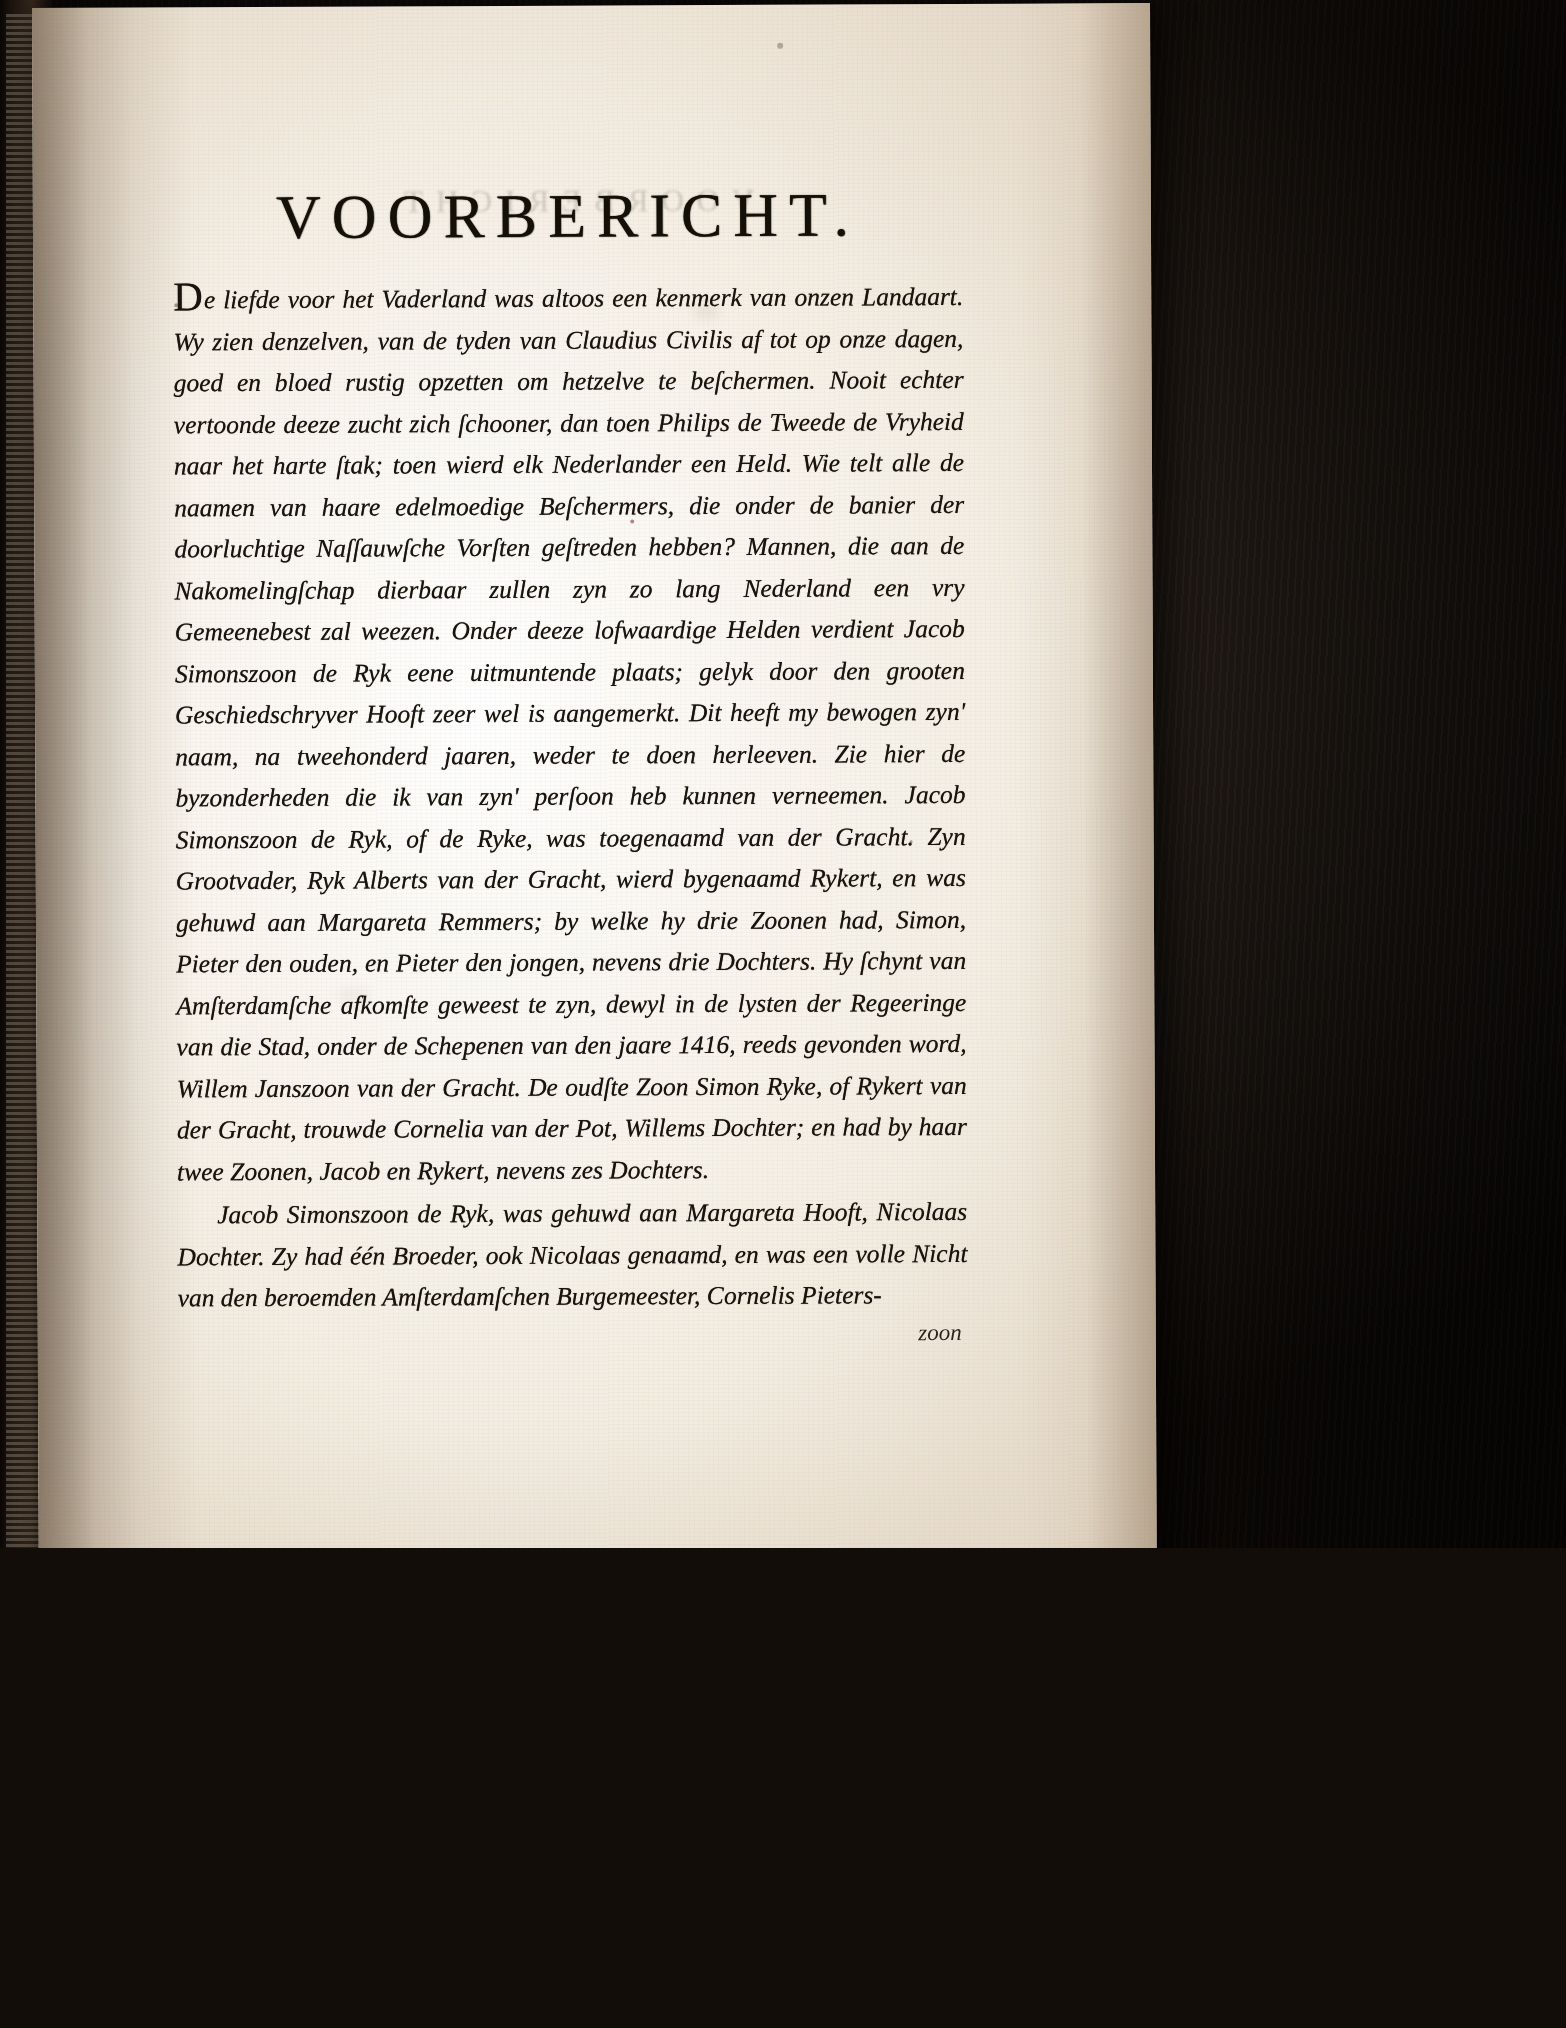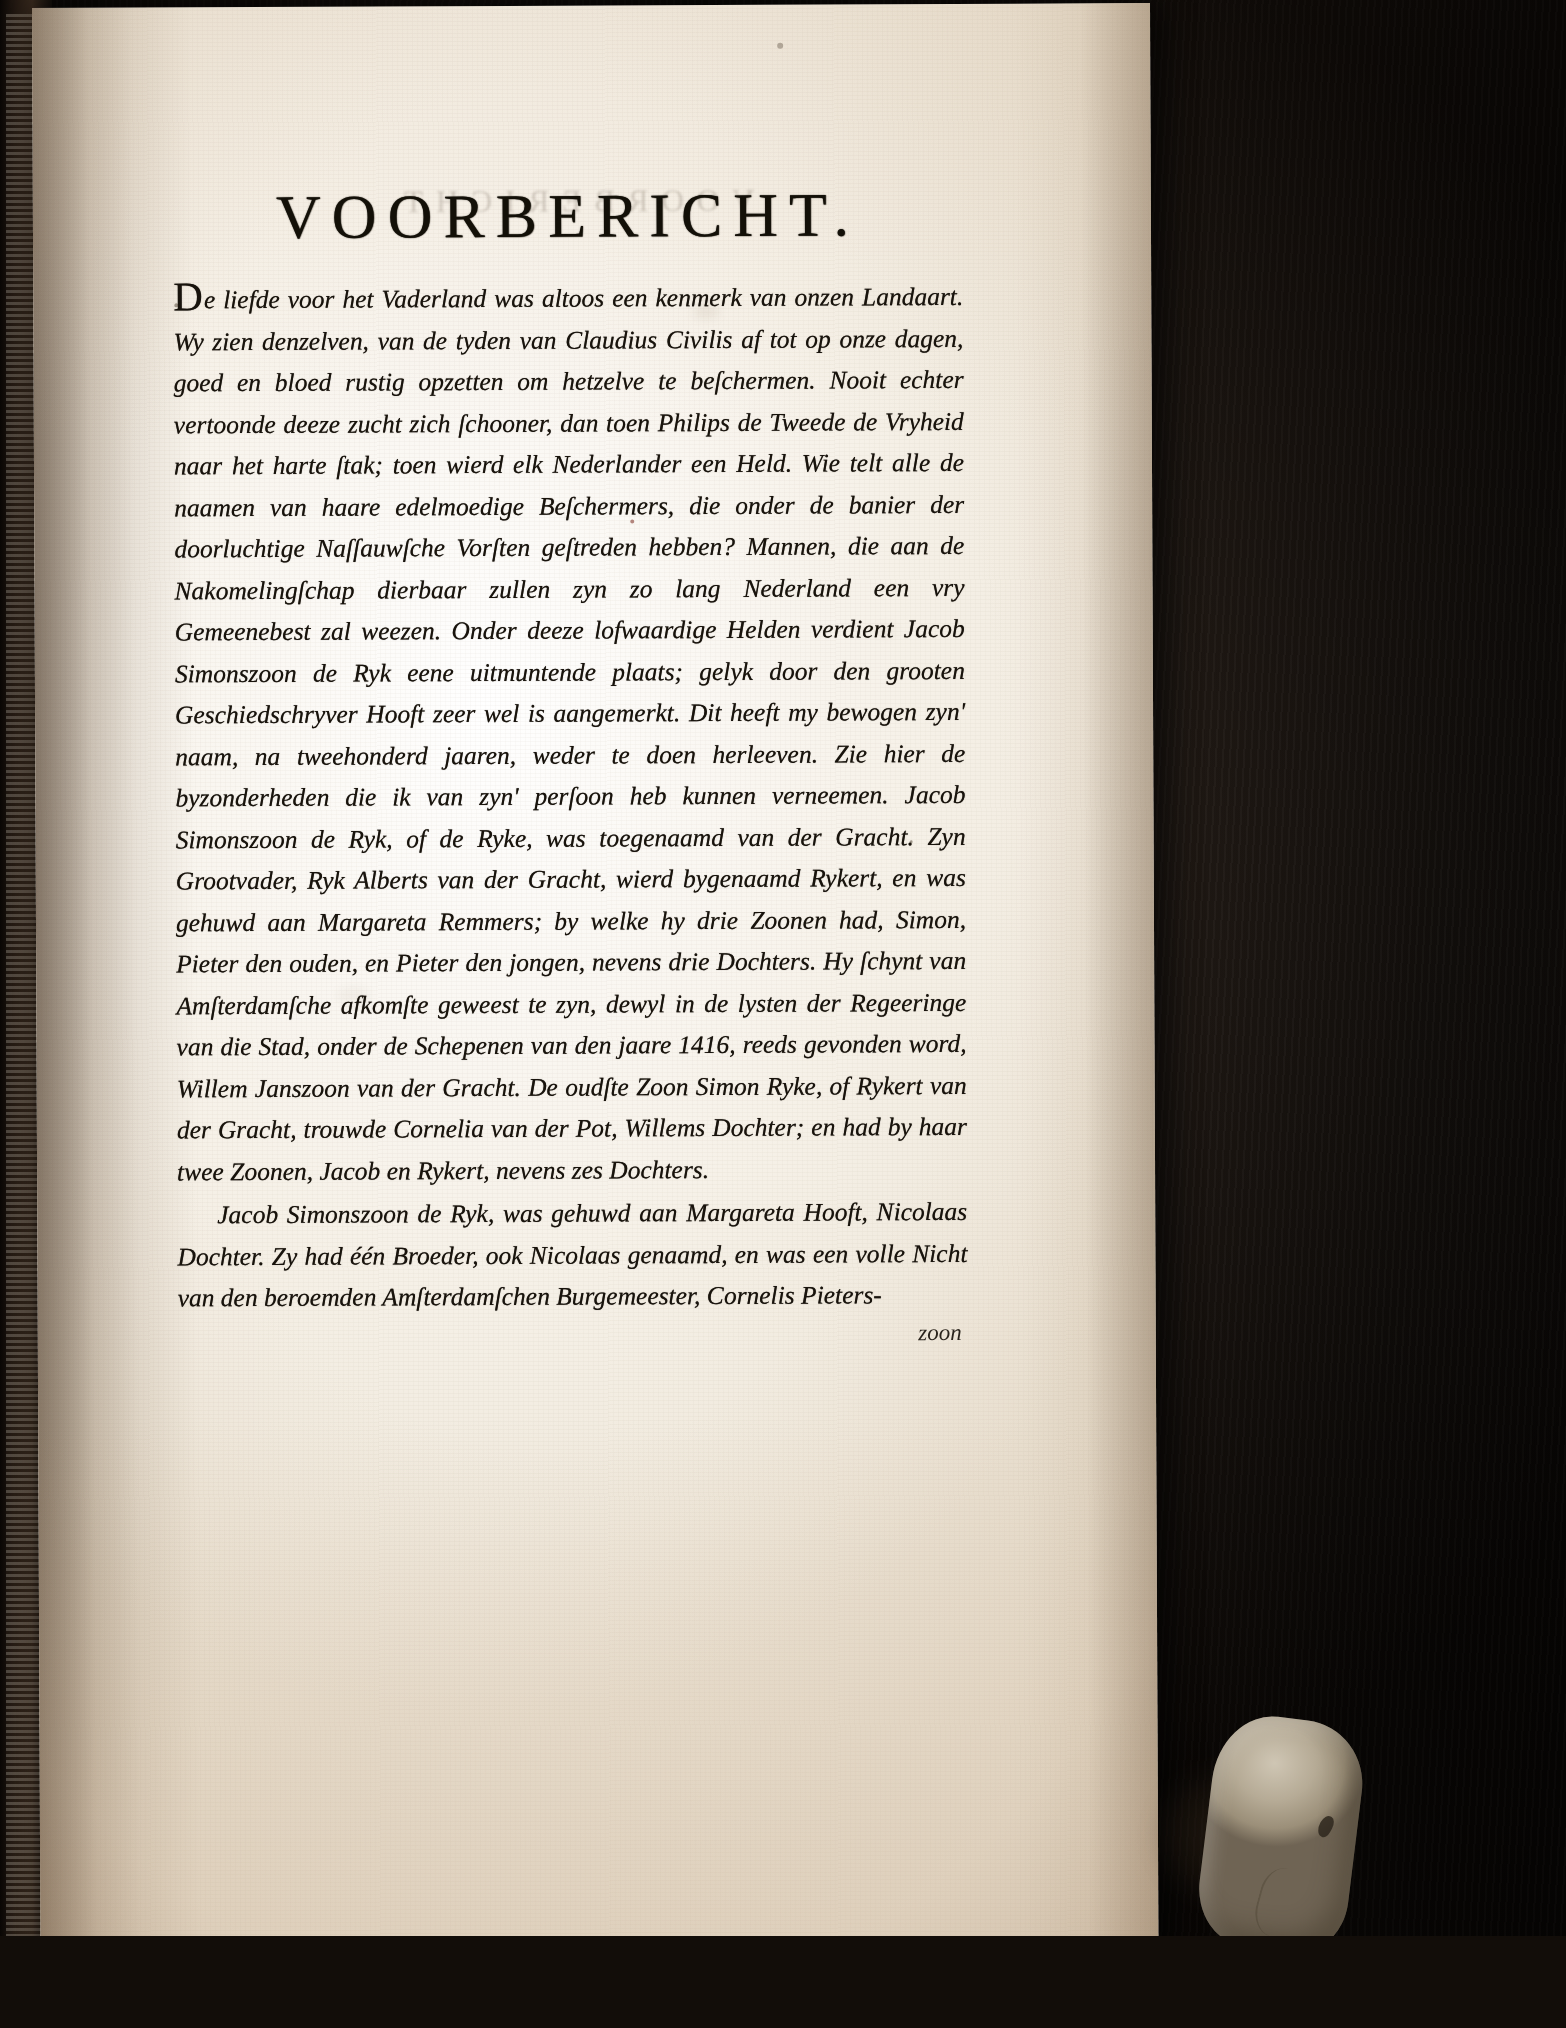--- a/index.html
+++ b/index.html
@@ -1,21 +1,21 @@
 <!DOCTYPE html>
 <html><head>
 <meta charset="utf-8">
 <style>
   html,body{margin:0;padding:0;}
   body{
     width:1566px;height:2028px;overflow:hidden;
     font-family:"Liberation Serif", serif;
     background:#120d09;
   }
-  .scene{position:relative;width:1566px;height:1936px;overflow:hidden;}
+  .scene{position:relative;width:1566px;height:1548px;overflow:hidden;}
 
   
   .backdrop{
     position:absolute;inset:0;
     background:
       repeating-linear-gradient(93deg,
         rgba(255,255,255,0.035) 0px, rgba(255,255,255,0.035) 2px,
         rgba(0,0,0,0.05) 2px, rgba(0,0,0,0.05) 7px),
       linear-gradient(100deg,#1b1410 0%,#2a1f17 18%,#140f0b 38%,#241a13 60%,#120d09 85%,#0c0806 100%);
   }

